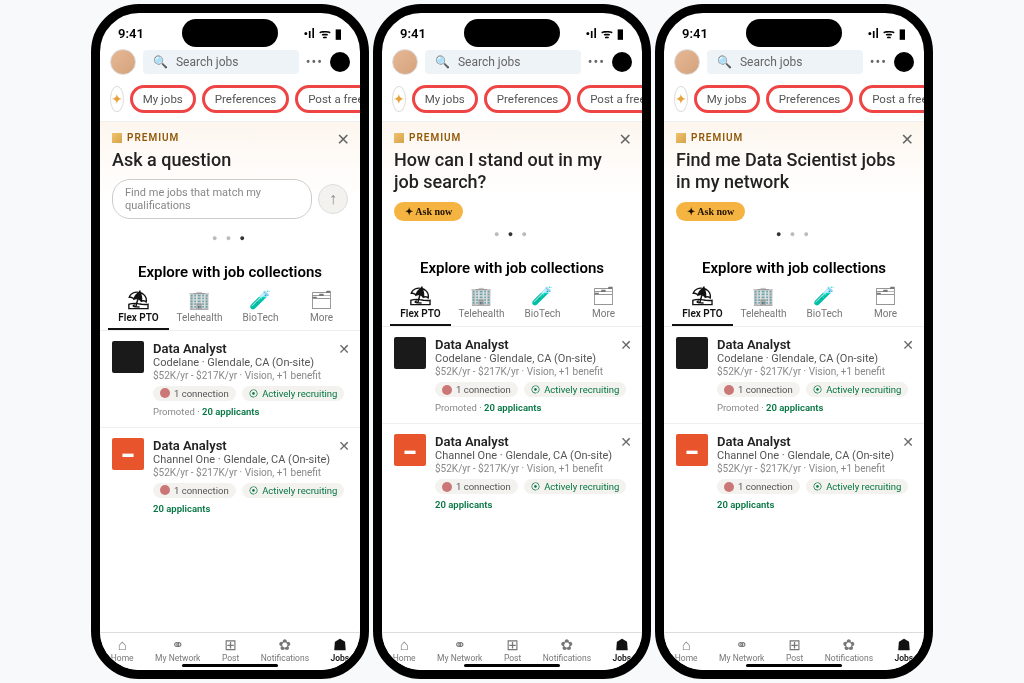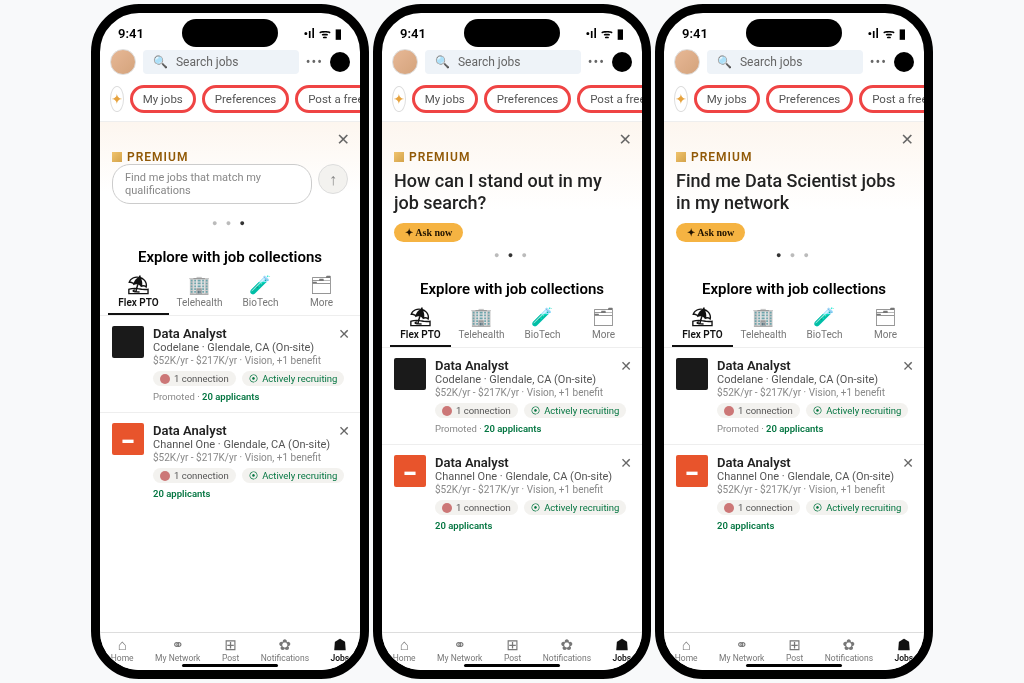--- a/index.html
+++ b/index.html
@@ -11,25 +11,25 @@
   .topbar { display: flex; align-items: center; gap: 7px; padding: 4px 10px 6px 10px; }
   .avatar { width: 26px; height: 26px; border-radius: 50%; background: linear-gradient(135deg,#e7b896,#d4a37c); flex-shrink: 0; border:1px solid #ddd;}
   .search { flex: 1; background: #eef3f8; border-radius: 4px; padding: 5px 10px; display: flex; align-items: center; gap: 8px; color: #666; font-size: 12px; }
   .dots { font-size: 14px; letter-spacing:1px; color:#666; }
   .msg-icon { width: 20px; height: 20px; background: #000; border-radius: 10px; position:relative; }
   .msg-icon::after{content:"";position:absolute;bottom:-2px;left:4px;width:0;height:0;border:3px solid transparent;border-top-color:#000;}
   .chips { display:flex; gap:6px; padding:4px 10px 8px 10px; align-items:center;}
   .star { width:26px;height:26px;border:1px solid #ddd;border-radius:50%;display:flex;align-items:center;justify-content:center;color:#e7a33e;font-size:14px;}
   .chip { border:3px solid #ef4444; border-radius:16px; padding:4px 10px; font-size:11.5px; color:#555; white-space:nowrap;}
   .premium-card { background: linear-gradient(180deg,#fdf6ef 0%, #fff 60%); padding: 10px 12px 8px 12px; position:relative; border-top:1px solid #eee;}
-  .prem-label { font-size:12px; letter-spacing:1px; color:#915907; font-weight:600; display:flex;align-items:center;gap:5px;margin-top:18px;}
+  .prem-label { font-size:10px; letter-spacing:1px; color:#915907; font-weight:600; display:flex;align-items:center;gap:5px;}
   .prem-label::before{content:"";width:10px;height:10px;background:linear-gradient(135deg,#f0c36d,#d4a34a);}
   .close-x { position:absolute; top:8px; right:10px; font-size:16px; color:#666; }
   .ask-title { font-size:18px; font-weight:500; color:#222; margin:6px 0 8px 0; line-height:1.2;}
-  .ask-input { display:flex; gap:6px; margin-bottom:6px;}
+  .ask-input { display:flex; gap:6px; align-items:center; margin-bottom:6px;}
   .ask-field { flex:1; border:1px solid #ccc; border-radius:18px; padding:6px 12px; color:#888; font-size:11px; background:#fff;}
   .send-btn { width:30px;height:30px;border:1px solid #ddd;border-radius:50%;background:#f3f2ef;display:flex;align-items:center;justify-content:center;color:#888;}
   .ask-now { display:inline-flex;align-items:center;gap:4px;background:#f5b342;border-radius:14px;padding:4px 11px;font-size:10px;font-weight:600;color:#1f1200;font-family:Liberation Serif, serif;}
   .dotsnav { text-align:center; padding:8px 0 2px 0; font-size:9px; letter-spacing:3px; color:#bbb;}
   .dotsnav .on{color:#333;}
   .sect-title { font-size:15px; font-weight:600; padding:10px 12px 6px 12px;text-align:center;}
   .col-tabs { display:flex; justify-content:space-around; padding:2px 8px 0 8px; font-size:10px; color:#777;}
   .col-tab { text-align:center; padding-bottom:5px; flex:1;}
   .col-tab.active { color:#111; font-weight:600; border-bottom:2px solid #111;}
   .col-icon { font-size:18px; display:block; margin-bottom:2px; }
@@ -80,20 +80,21 @@
     </div>
     <div class="chips">
       <div class="star">✦</div>
       <div class="chip">My jobs</div>
       <div class="chip">Preferences</div>
       <div class="chip">Post a free job</div>
     </div>
     <div class="premium-card">
       <div class="prem-label">PREMIUM</div>
       <div class="close-x">✕</div>
+      <div class="ask-title">Ask a question</div>
       <div class="ask-input">
               <div class="ask-field">Find me jobs that match my qualifications</div>
               <div class="send-btn">↑</div>
             </div>
       <div class="dotsnav">
         <span class="">●</span>
         <span class="">●</span>
         <span class="on">●</span>
       </div>
     </div>

